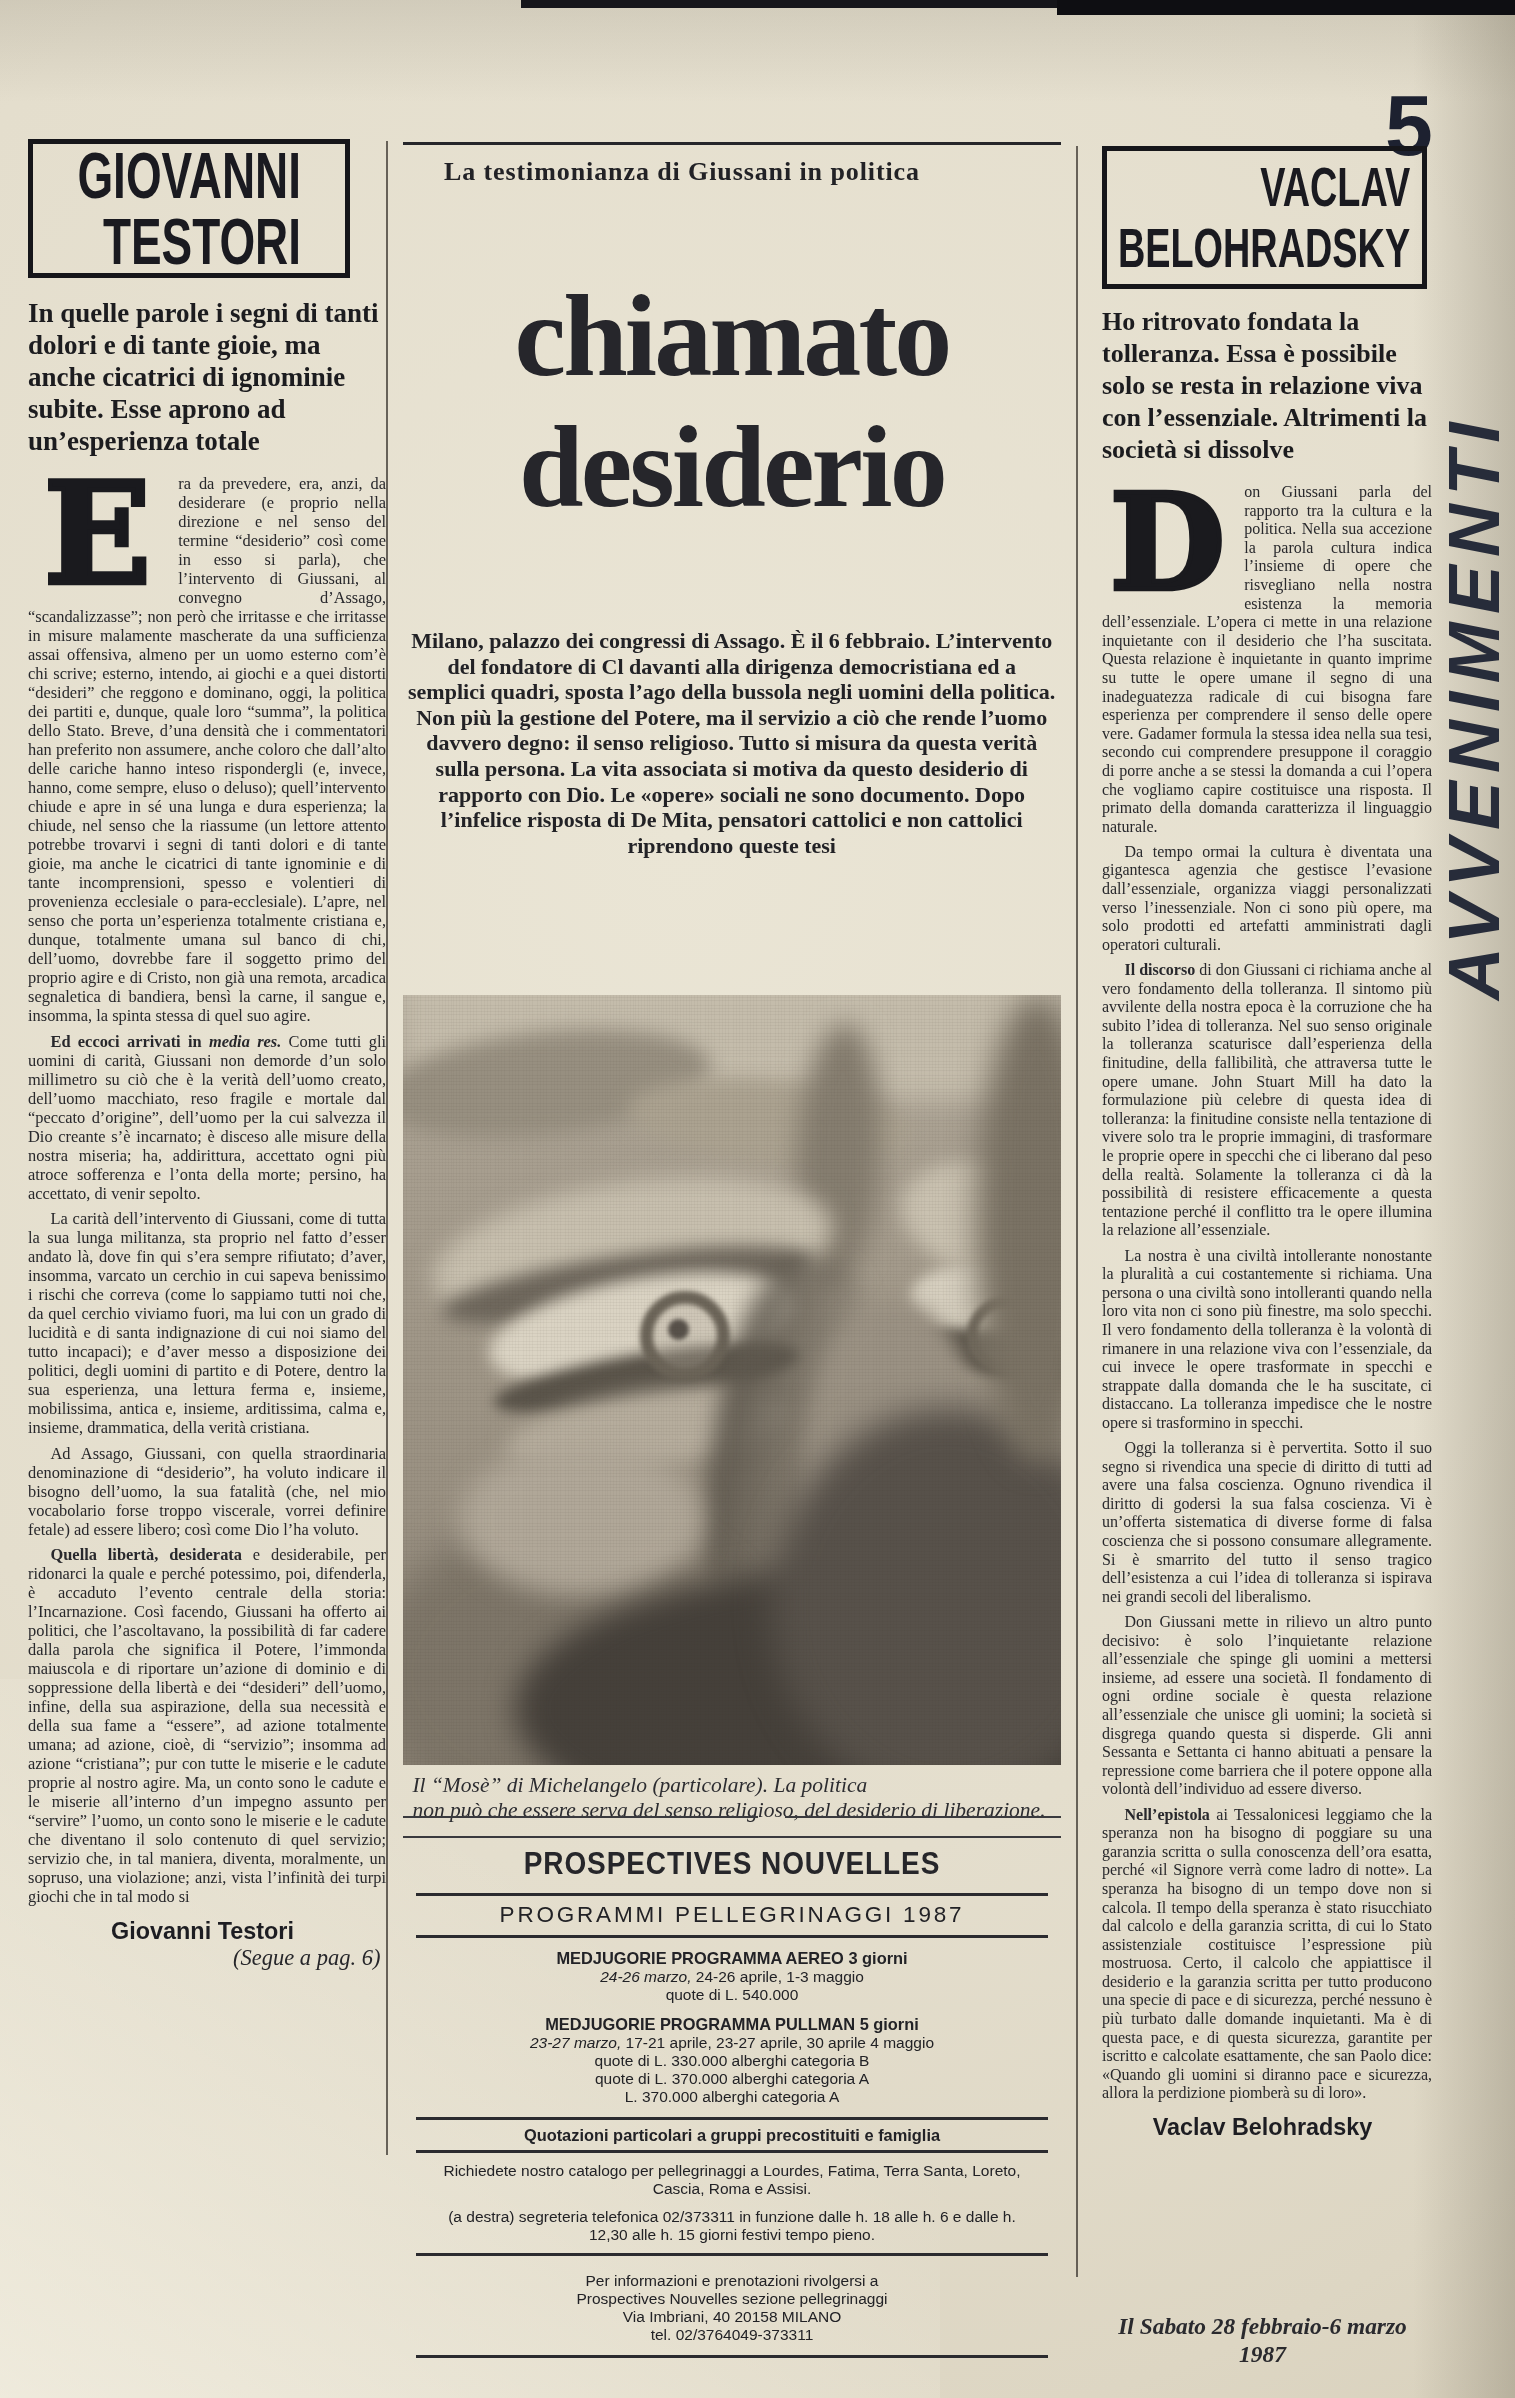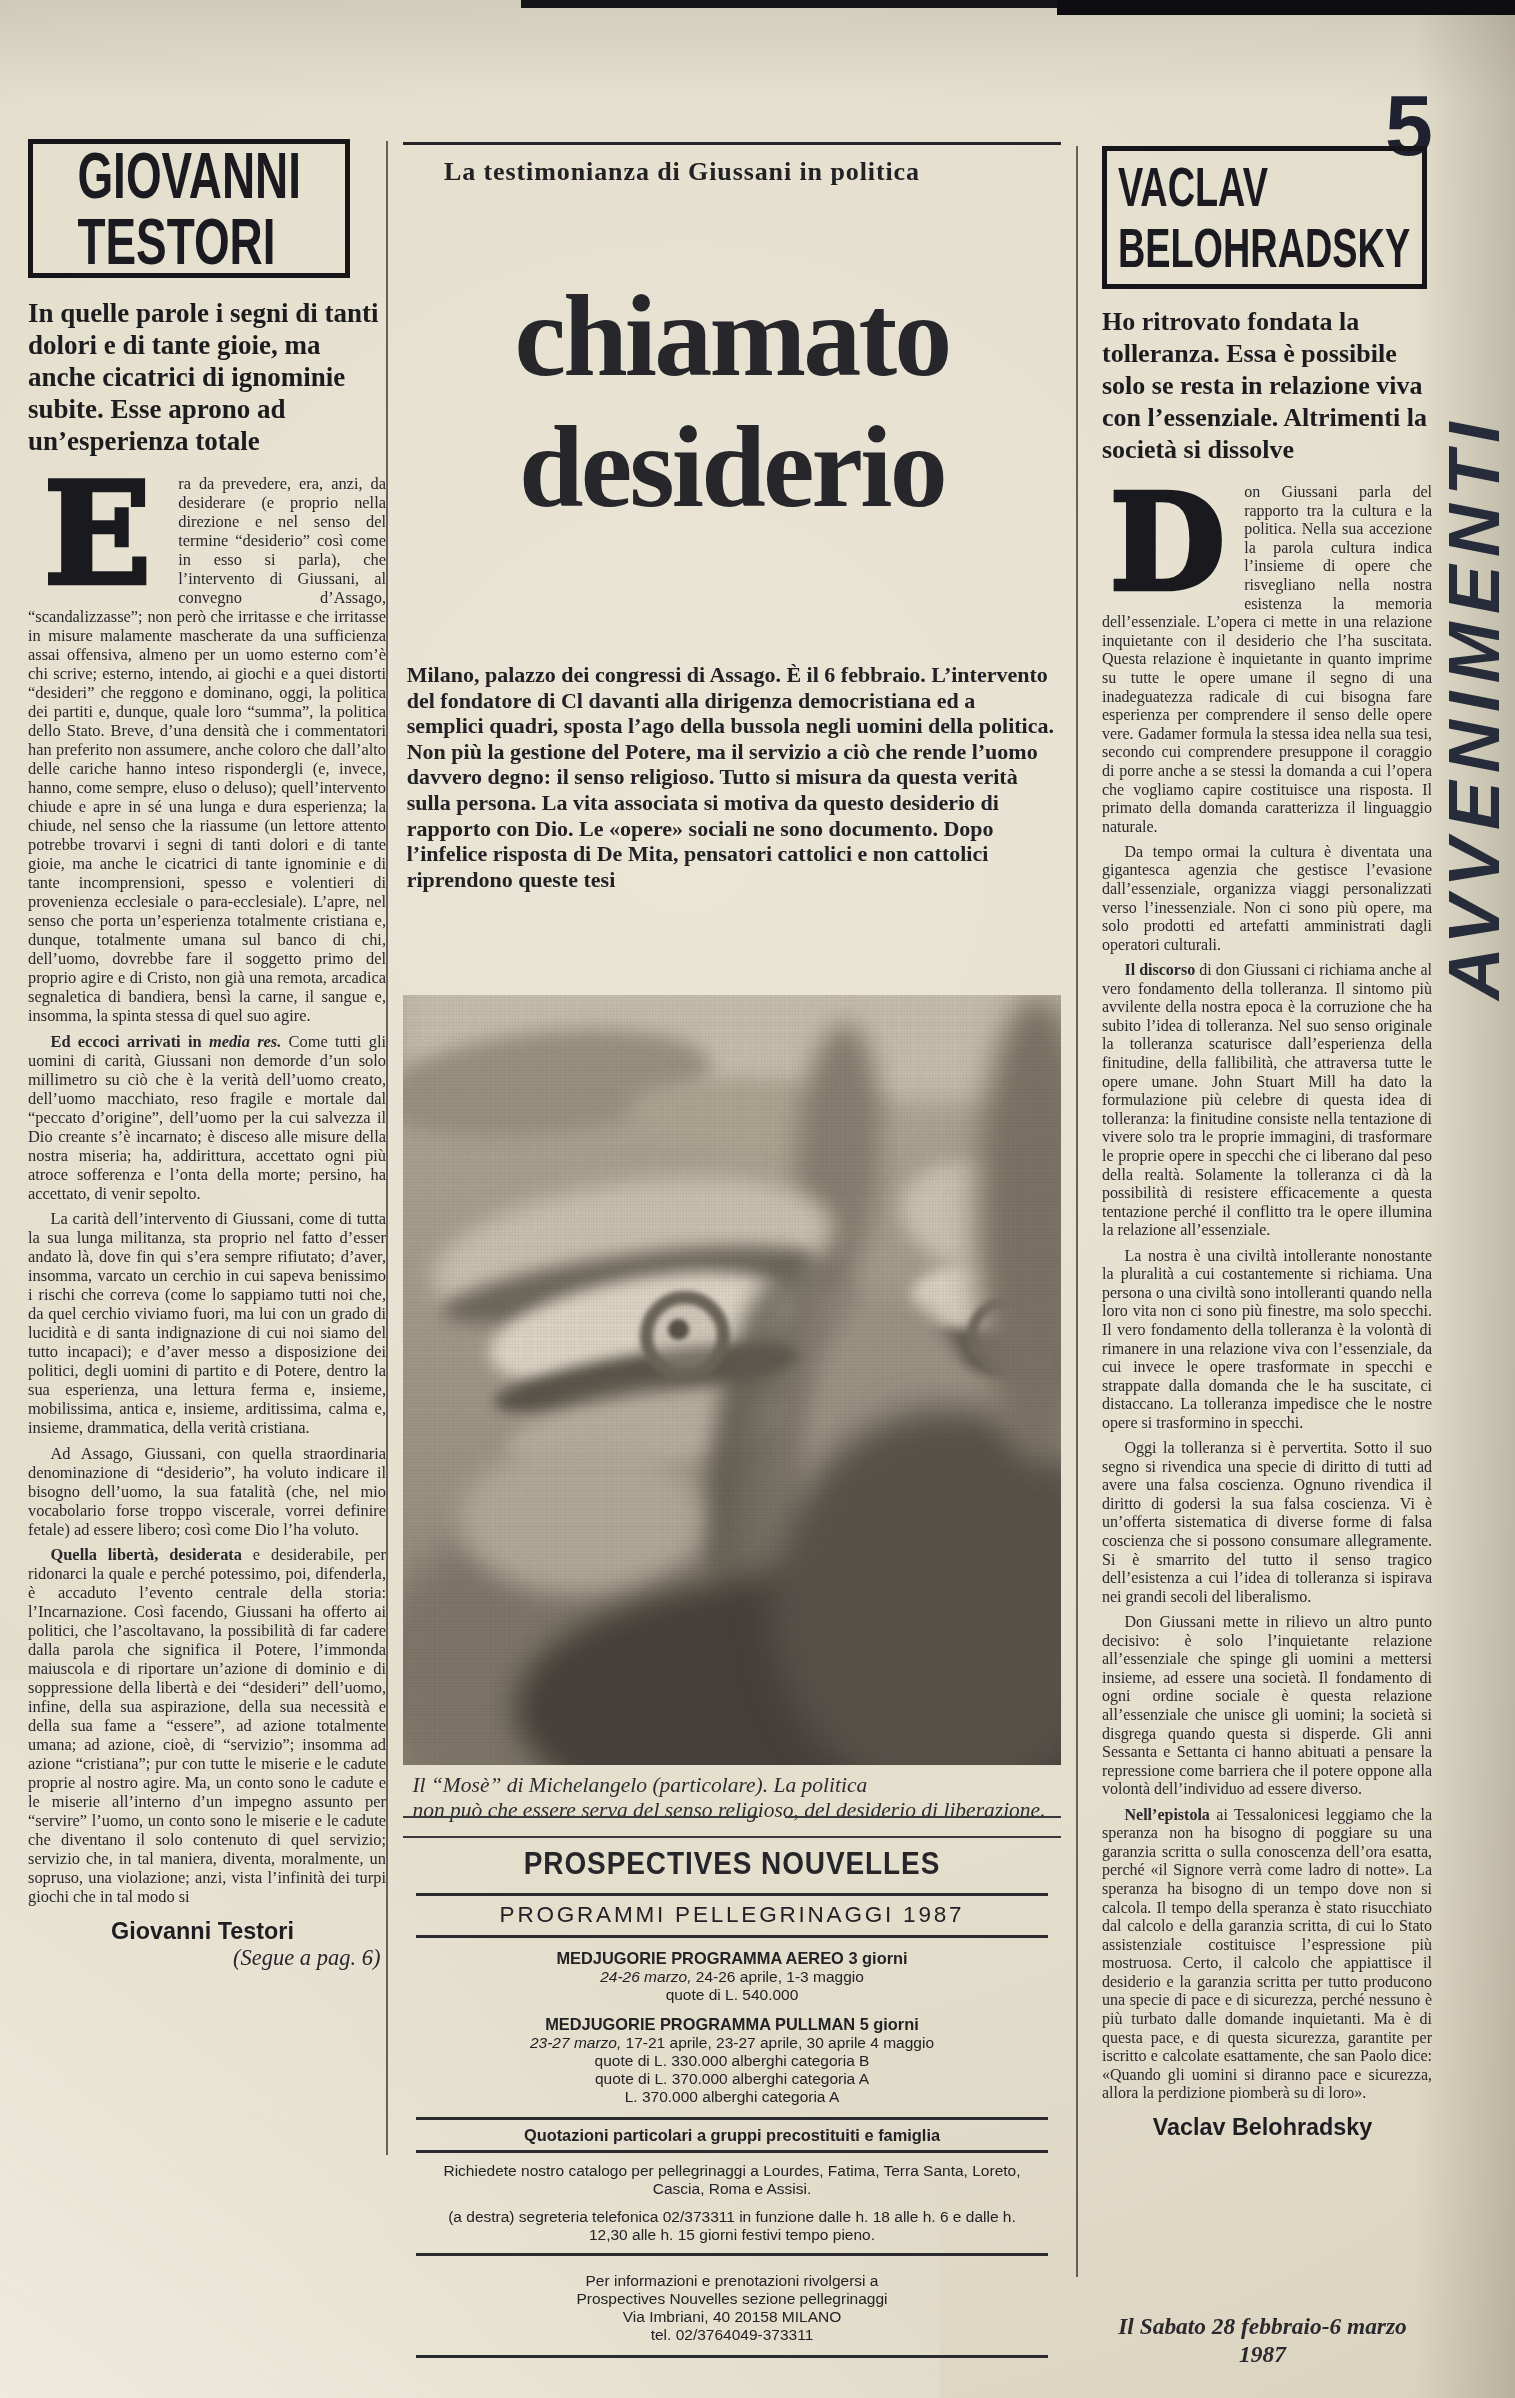--- a/index.html
+++ b/index.html
@@ -22,40 +22,40 @@
   .section-vert{position:absolute;right:1.9px;top:54px;height:946px;width:81px;
     writing-mode:vertical-rl;transform:rotate(180deg);
     font:italic 900 73px/81px "Liberation Sans",sans-serif;letter-spacing:8.4px;color:#272c3a;}
 
   .vrule{position:absolute;width:1.9px;background:rgba(60,55,48,.75);}
   .vrule-left{left:386px;top:141px;height:2014px;}
   .vrule-right{left:1076px;top:146px;height:2131px;}
 
   
   .col-left{position:absolute;left:28px;top:139px;width:358px;}
-  .author-box{width:312px;border:5.6px solid #16161a;height:129px;display:flex;align-items:center;justify-content:center;text-align:left;}
+  .author-box{width:312px;border:5.6px solid #16161a;height:129px;display:flex;align-items:center;justify-content:center;text-align:right;}
   .author-box .bx{font:700 51px/52px "Liberation Sans",sans-serif;color:#1a1a20;transform:scale(.9,1.27);letter-spacing:0;}
   .standfirst{margin:19px 0 0 0;font:700 27px/32px "Liberation Serif",serif;color:#1c1c1f;}
   .bodytext{margin-top:17px;}
   .bpara{margin:0 0 6.6px 0;font:16.4px/19px "Liberation Serif",serif;text-align:justify;text-indent:22.5px;color:#28282c;}
   .bpara.first{text-indent:0;}
   .bpara strong{font-weight:700;}
   .bpara strong.it{font-style:italic;}
   .dropcap{float:left;font:900 141px/103px "DejaVu Serif",serif;color:#1a1a1e;
     width:139px;height:118px;margin:7.5px 11.2px 0 0;text-align:center;-webkit-text-stroke:4.7px #1a1a1e;}
   .sig{margin-top:11.2px;text-align:center;font:700 23.4px/26px "Liberation Sans",sans-serif;color:#1d1d22;padding-right:9px;}
   .cont{text-align:right;font:italic 22.5px/28px "Liberation Serif",serif;padding-right:5.6px;}
 
   
   .col-center{position:absolute;left:403px;top:0;width:658px;height:1847px;}
   .kicker-rule{position:absolute;top:142px;left:0;width:100%;height:2.8px;background:#26262a;}
   .kicker{position:absolute;top:156px;left:41px;font:700 26px/32px "Liberation Serif",serif;letter-spacing:0.9px;color:#222226;}
   .headline{position:absolute;top:193px;left:0;width:100%;text-align:center;
     font:700 116px/131px "Liberation Serif",serif;letter-spacing:-2.8px;color:#26262b;}
-  .lede{position:absolute;top:640px;left:3.7px;width:650px;
+  .lede{position:absolute;top:606px;left:3.7px;width:650px;text-align:center;
     font:700 22px/25.6px "Liberation Serif",serif;color:#222226;}
   .photo{position:absolute;top:995px;left:0;width:658px;height:770px;overflow:hidden;
     background:linear-gradient(180deg,#b5ad9e 0%,#a89f90 20%,#9e9586 50%,#8f8678 100%);}
   .ph{position:absolute;border-radius:50%;}
   .grain{position:absolute;inset:0;border-radius:0;
     background-image:repeating-linear-gradient(0deg,rgba(55,45,35,.05) 0 0.9px,transparent 0.9px 2.8px),
                      repeating-linear-gradient(90deg,rgba(55,45,35,.04) 0 0.9px,transparent 0.9px 2.8px);}
   .caption{position:absolute;top:1773px;left:9.4px;font:italic 21.5px/25px "Liberation Serif",serif;color:#2c2c30;}
   .rule-seg{position:absolute;top:1816px;left:0;width:100%;height:1.9px;
     background:linear-gradient(90deg,#3a3a3e 0 54%,transparent 54% 58%,#3a3a3e 58% 100%);}

